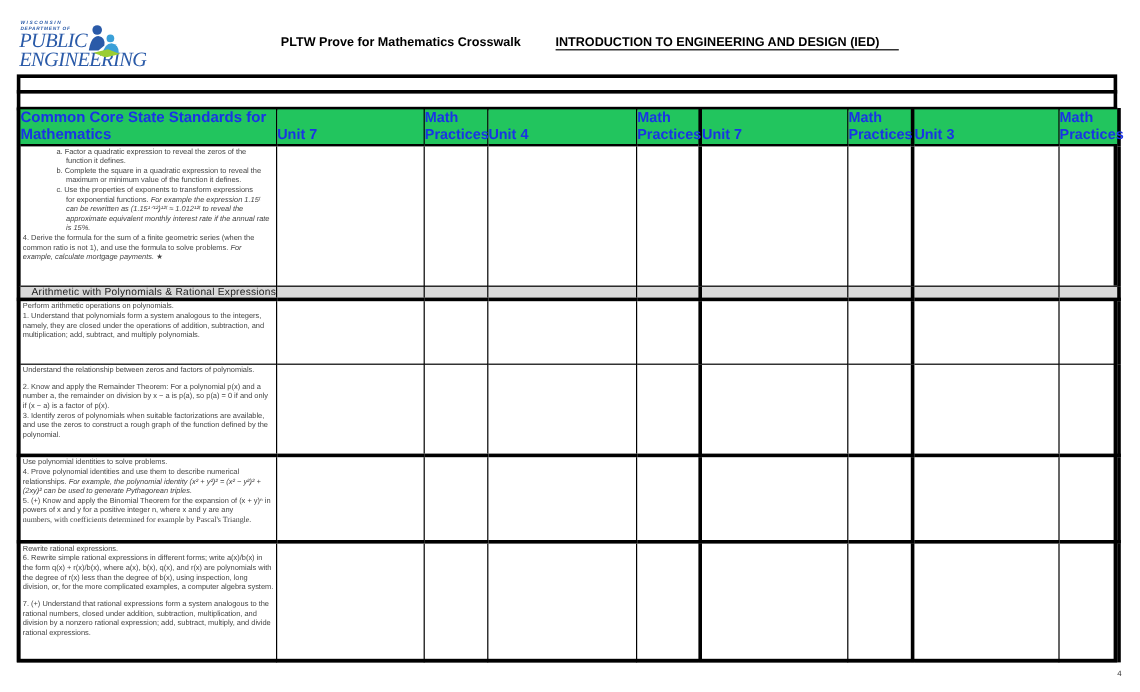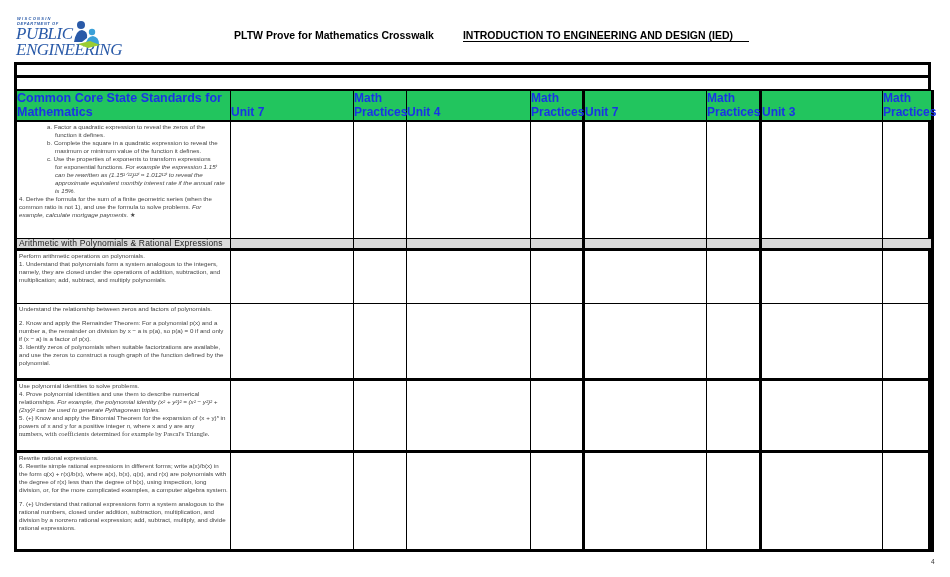--- a/index.html
+++ b/index.html
@@ -29,21 +29,21 @@
 
     .cell-text { font-size: 6.2px; line-height: 8px; color: #444; padding: 1px 2px 0 2px; }
     .cell-text p { margin: 0; }
     .cell-text .ind { padding-left: 36px; text-indent: -8px; }
     .cell-text .ind2 { padding-left: 36px; }
     .cell-text em { font-style: italic; }
     .cell-text .serif { font-family: "Liberation Serif", serif; font-size: 6.6px; }
     .gap { height: 6px; }
 
     tr.section td { background: #d9d9d9; border-bottom: 3px solid #000; }
-    tr.section .sec-title { font-size: 8.5px; line-height: 9px; color: #222; padding-left: 2px; letter-spacing: 0.2px; }
+    tr.section .sec-title { font-size: 8.5px; line-height: 9px; color: #222; padding-left: 2px; letter-spacing: 0.2px; text-align: right; }
     tr.thick-b td { border-bottom: 3px solid #000; }
 
     .page-num { position: absolute; left: 931px; top: 558px; font-size: 6.5px; color: #333; }
   </style>
 </head>
 <body>
 
 <div class="logo">
   <div class="small l1">WISCONSIN</div>
   <div class="small l2">DEPARTMENT OF</div>

